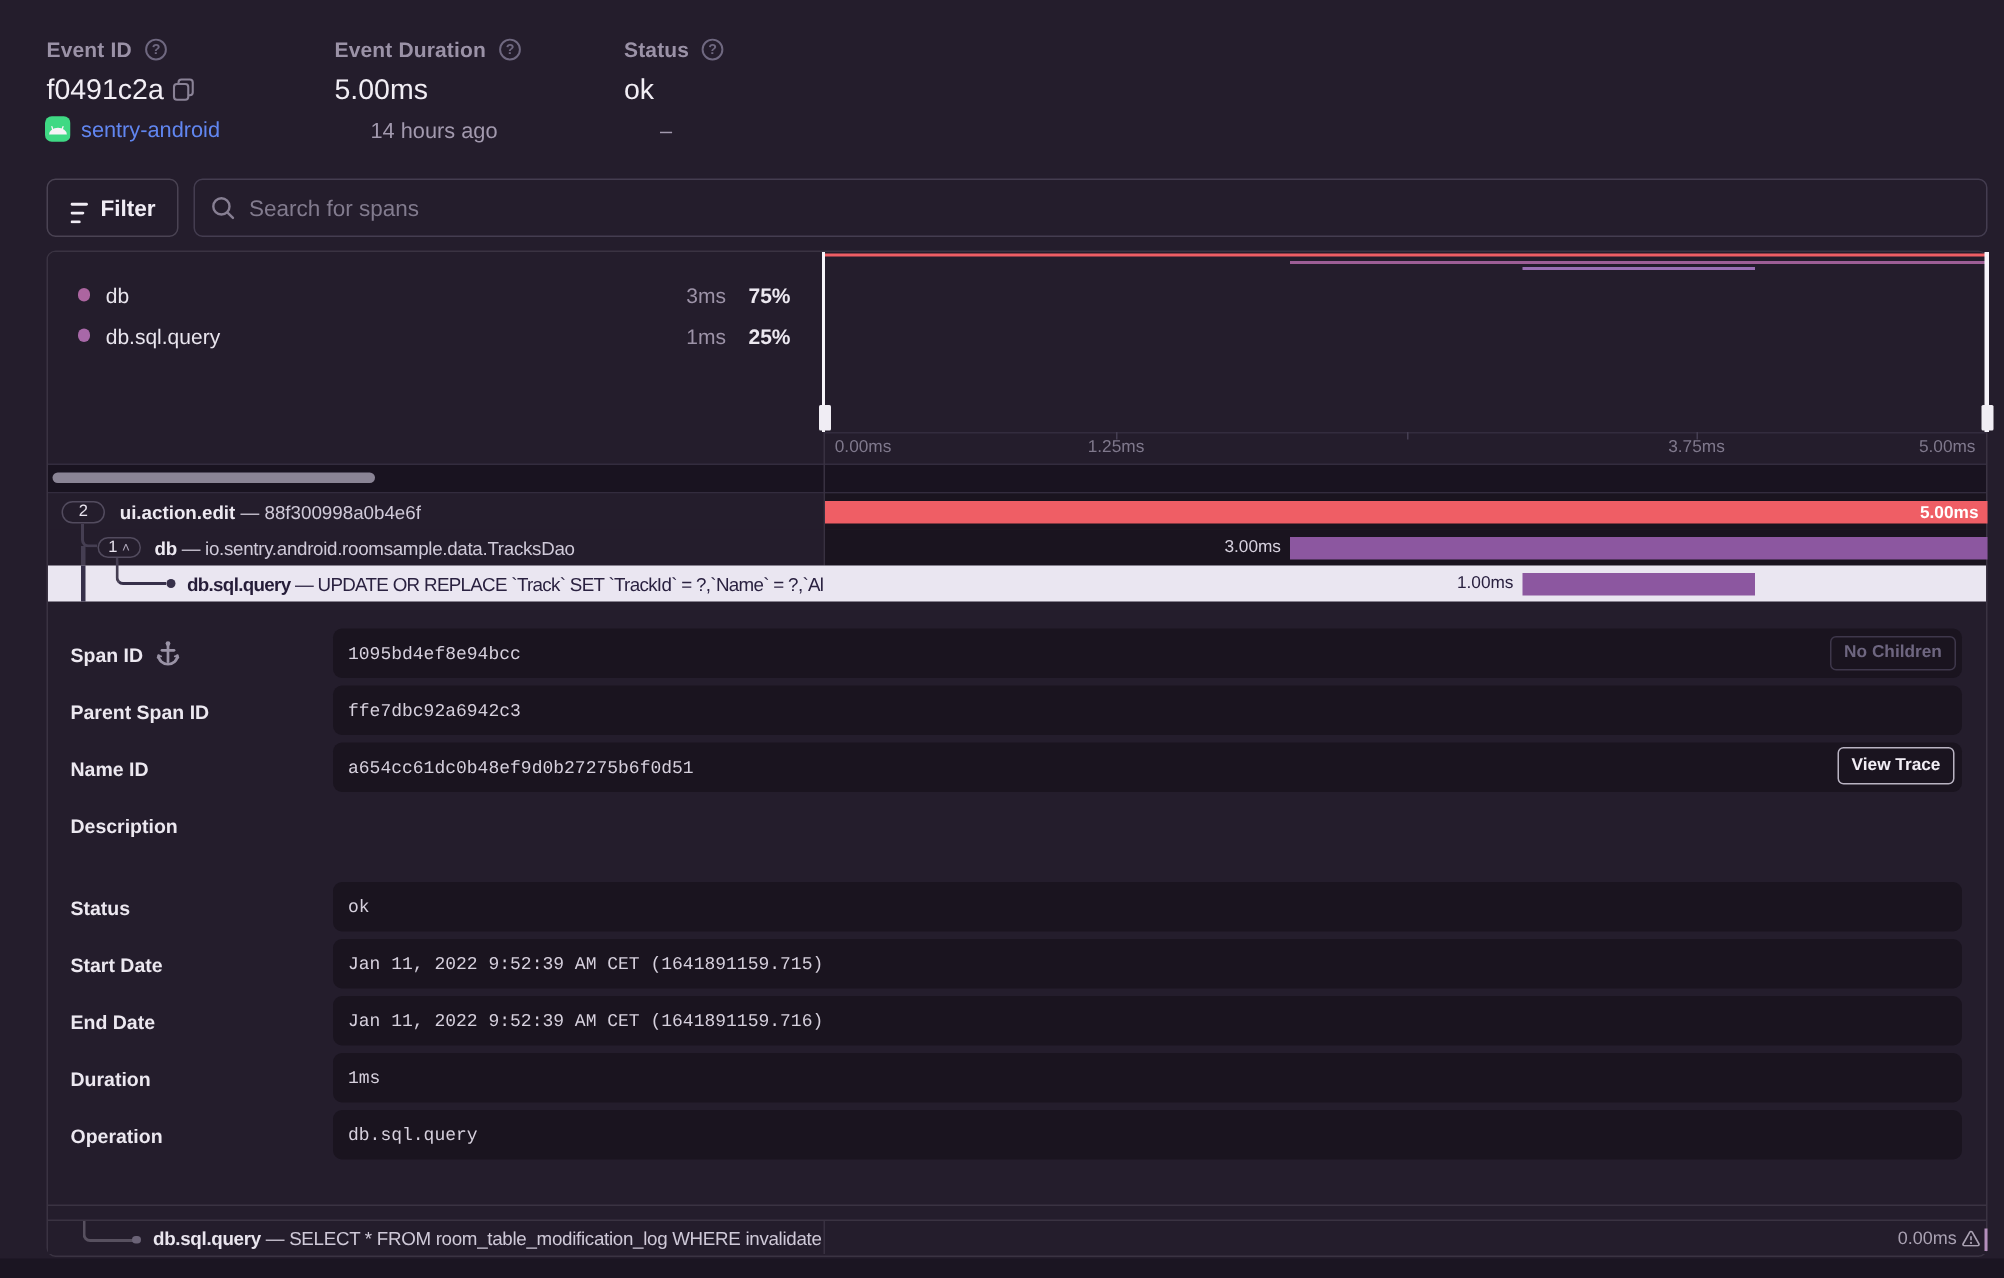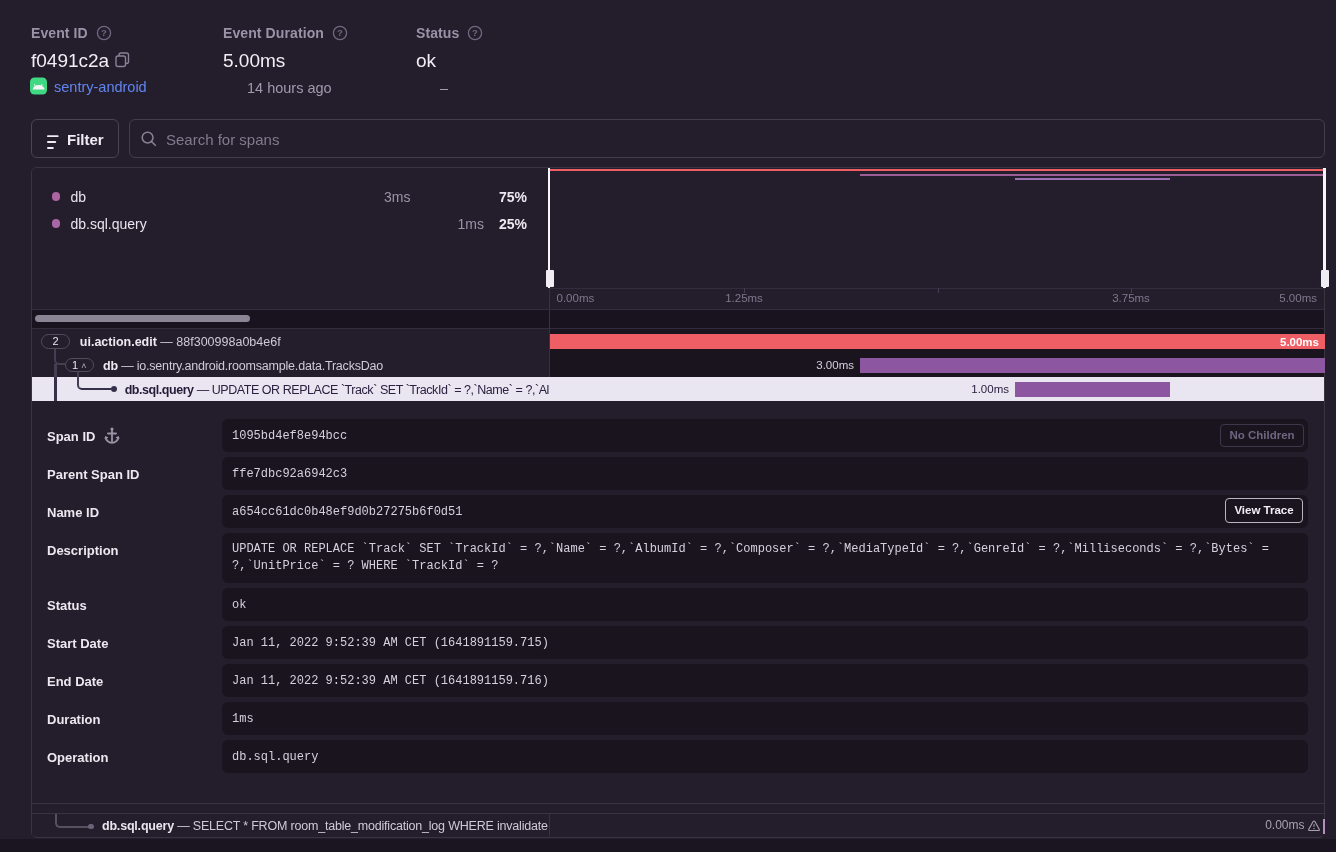--- a/index.html
+++ b/index.html
@@ -72,21 +72,21 @@
   <div class="abs" style="left:166px;top:131px;font-size:15px;color:#827b8e;text-align:right;">Search for spans</div>
 
   <div class="abs" id="panel" style="left:31px;top:167px;width:1294px;height:671px;border:1px solid #3a3342;border-radius:6px;background:#241d2c;">
 
     <div class="abs" style="left:0;top:0;width:517px;height:141px;background:#241d2c;border-top-left-radius:5px;"></div>
     <div class="abs" style="left:517px;top:0;width:775px;height:120px;background:#241d2c;border-top-right-radius:5px;"></div>
     <div class="abs" style="left:517px;top:120px;width:775px;height:21px;background:#241d2c;border-top:1px solid #332c3e;"></div>
 
     <div class="abs" style="left:19.5px;top:24.4px;width:8.5px;height:8.5px;border-radius:50%;background:#ac65a0;"></div>
     <div class="abs" style="left:38.5px;top:21px;font-size:14px;color:#e9e5ee;">db</div>
-    <div class="abs" style="left:352px;top:21px;width:100px;text-align:left;font-size:14px;color:#9d93a8;">3ms</div>
+    <div class="abs" style="left:352px;top:21px;width:100px;text-align:right;font-size:14px;color:#9d93a8;">3ms</div>
     <div class="abs" style="left:395px;top:21px;width:100px;text-align:right;font-size:14px;font-weight:700;color:#ece8f0;">75%</div>
     <div class="abs" style="left:19.5px;top:51.4px;width:8.5px;height:8.5px;border-radius:50%;background:#a868a8;"></div>
     <div class="abs" style="left:38.5px;top:48px;font-size:14px;color:#e9e5ee;">db.sql.query</div>
     <div class="abs" style="left:352px;top:48px;width:100px;text-align:right;font-size:14px;color:#9d93a8;">1ms</div>
     <div class="abs" style="left:395px;top:48px;width:100px;text-align:right;font-size:14px;font-weight:700;color:#ece8f0;">25%</div>
 
     <div class="abs" style="left:518px;top:0.5px;width:775px;height:2px;background:#ef5e65;"></div>
     <div class="abs" style="left:828px;top:5.5px;width:465px;height:2px;background:#9d5e96;"></div>
     <div class="abs" style="left:983px;top:9.5px;width:155px;height:2px;background:#9a6fb4;"></div>
 
@@ -152,23 +152,20 @@
       <div class="abs dlabel" style="left:15px;top:65px;">Parent Span ID</div>
       <div class="vbox" style="top:55px;height:33px;">
           <span class="mono">ffe7dbc92a6942c3</span>
         </div>
       <div class="abs dlabel" style="left:15px;top:103px;">Name ID</div>
       <div class="vbox" style="top:93px;height:33px;">
           <span class="mono">a654cc61dc0b48ef9d0b27275b6f0d51</span>
         </div>
       <div class="abs" style="left:1193px;top:96px;width:78px;height:25px;border:1px solid #b9b3c2;border-radius:4px;font-size:11.5px;font-weight:700;color:#f2eef5;text-align:center;line-height:23px;">View Trace</div>
       <div class="abs dlabel" style="left:15px;top:141px;">Description</div>
-      <div class="vbox" style="top:131px;height:50px;">
-          <span class="mono" style="top:8px;transform:none;white-space:normal;line-height:17px;display:block;position:absolute;width:1060px;">UPDATE OR REPLACE `Track` SET `TrackId` = ?,`Name` = ?,`AlbumId` = ?,`Composer` = ?,`MediaTypeId` = ?,`GenreId` = ?,`Milliseconds` = ?,`Bytes` =<br>?,`UnitPrice` = ? WHERE `TrackId` = ?</span>
-        </div>
       <div class="abs dlabel" style="left:15px;top:196px;">Status</div>
       <div class="vbox" style="top:186px;height:33px;">
           <span class="mono">ok</span>
         </div>
       <div class="abs dlabel" style="left:15px;top:234px;">Start Date</div>
       <div class="vbox" style="top:224px;height:33px;">
           <span class="mono">Jan 11, 2022 9:52:39 AM CET (1641891159.715)</span>
         </div>
       <div class="abs dlabel" style="left:15px;top:272px;">End Date</div>
       <div class="vbox" style="top:262px;height:33px;">

